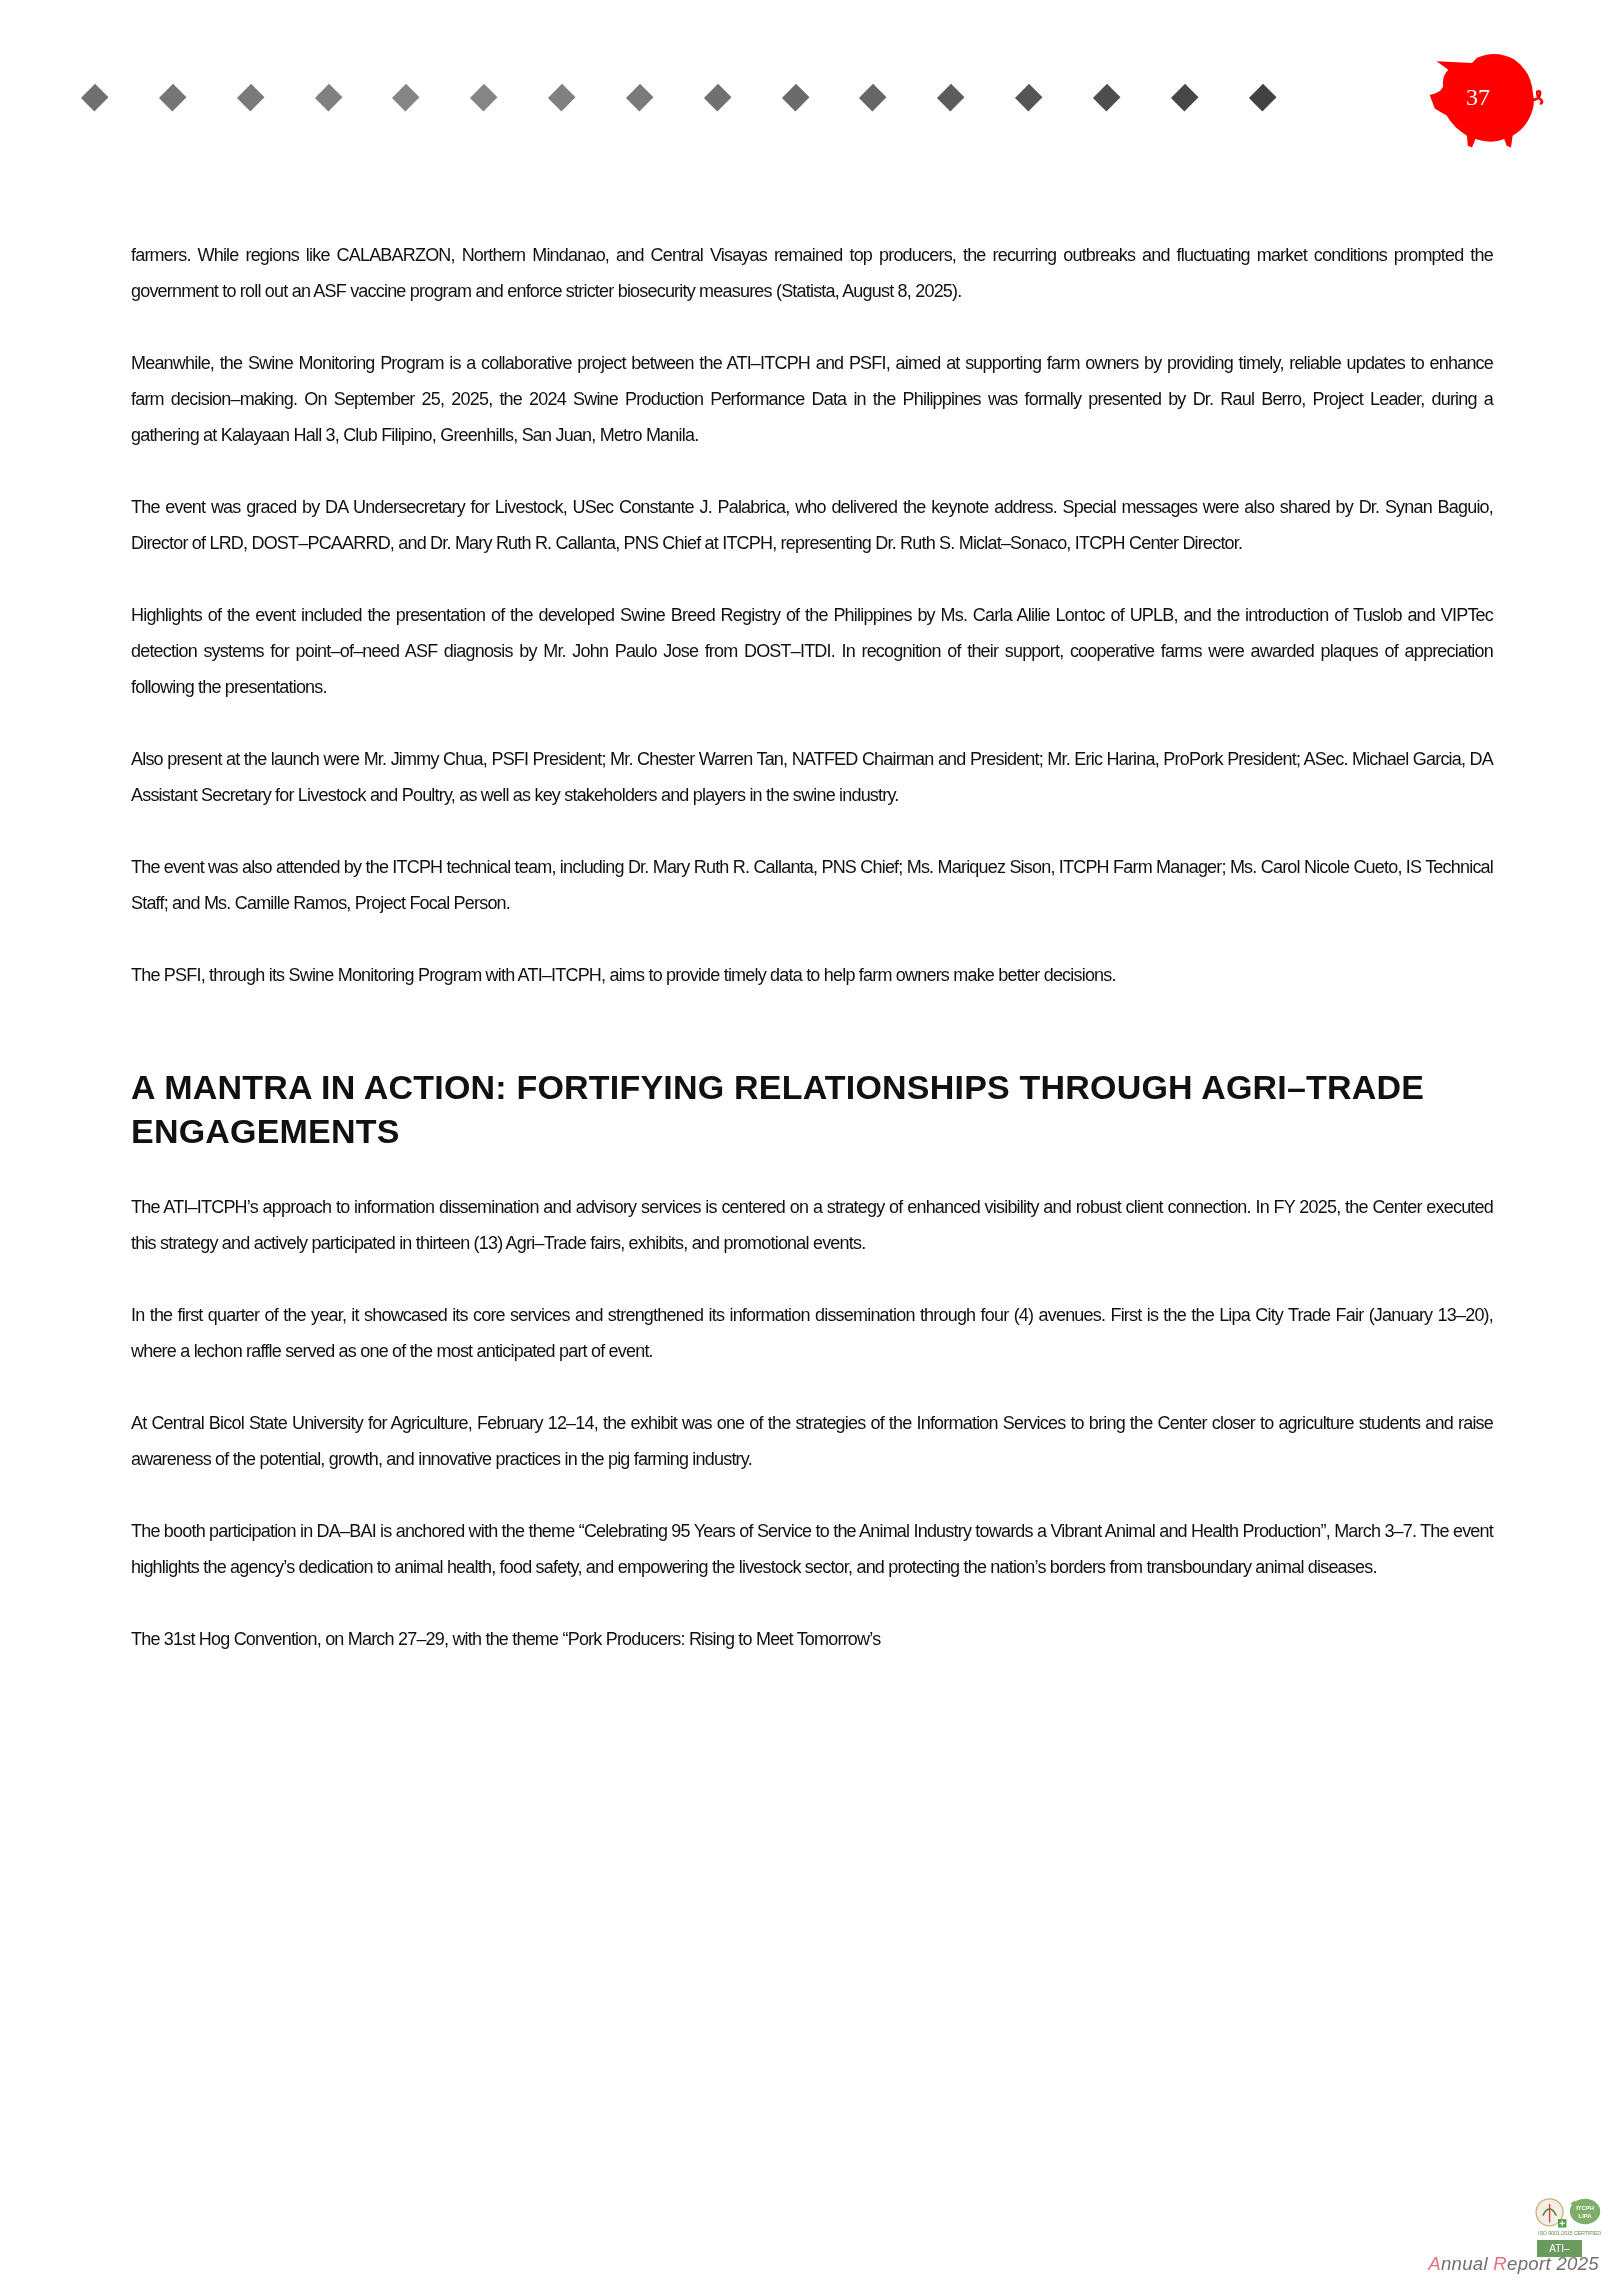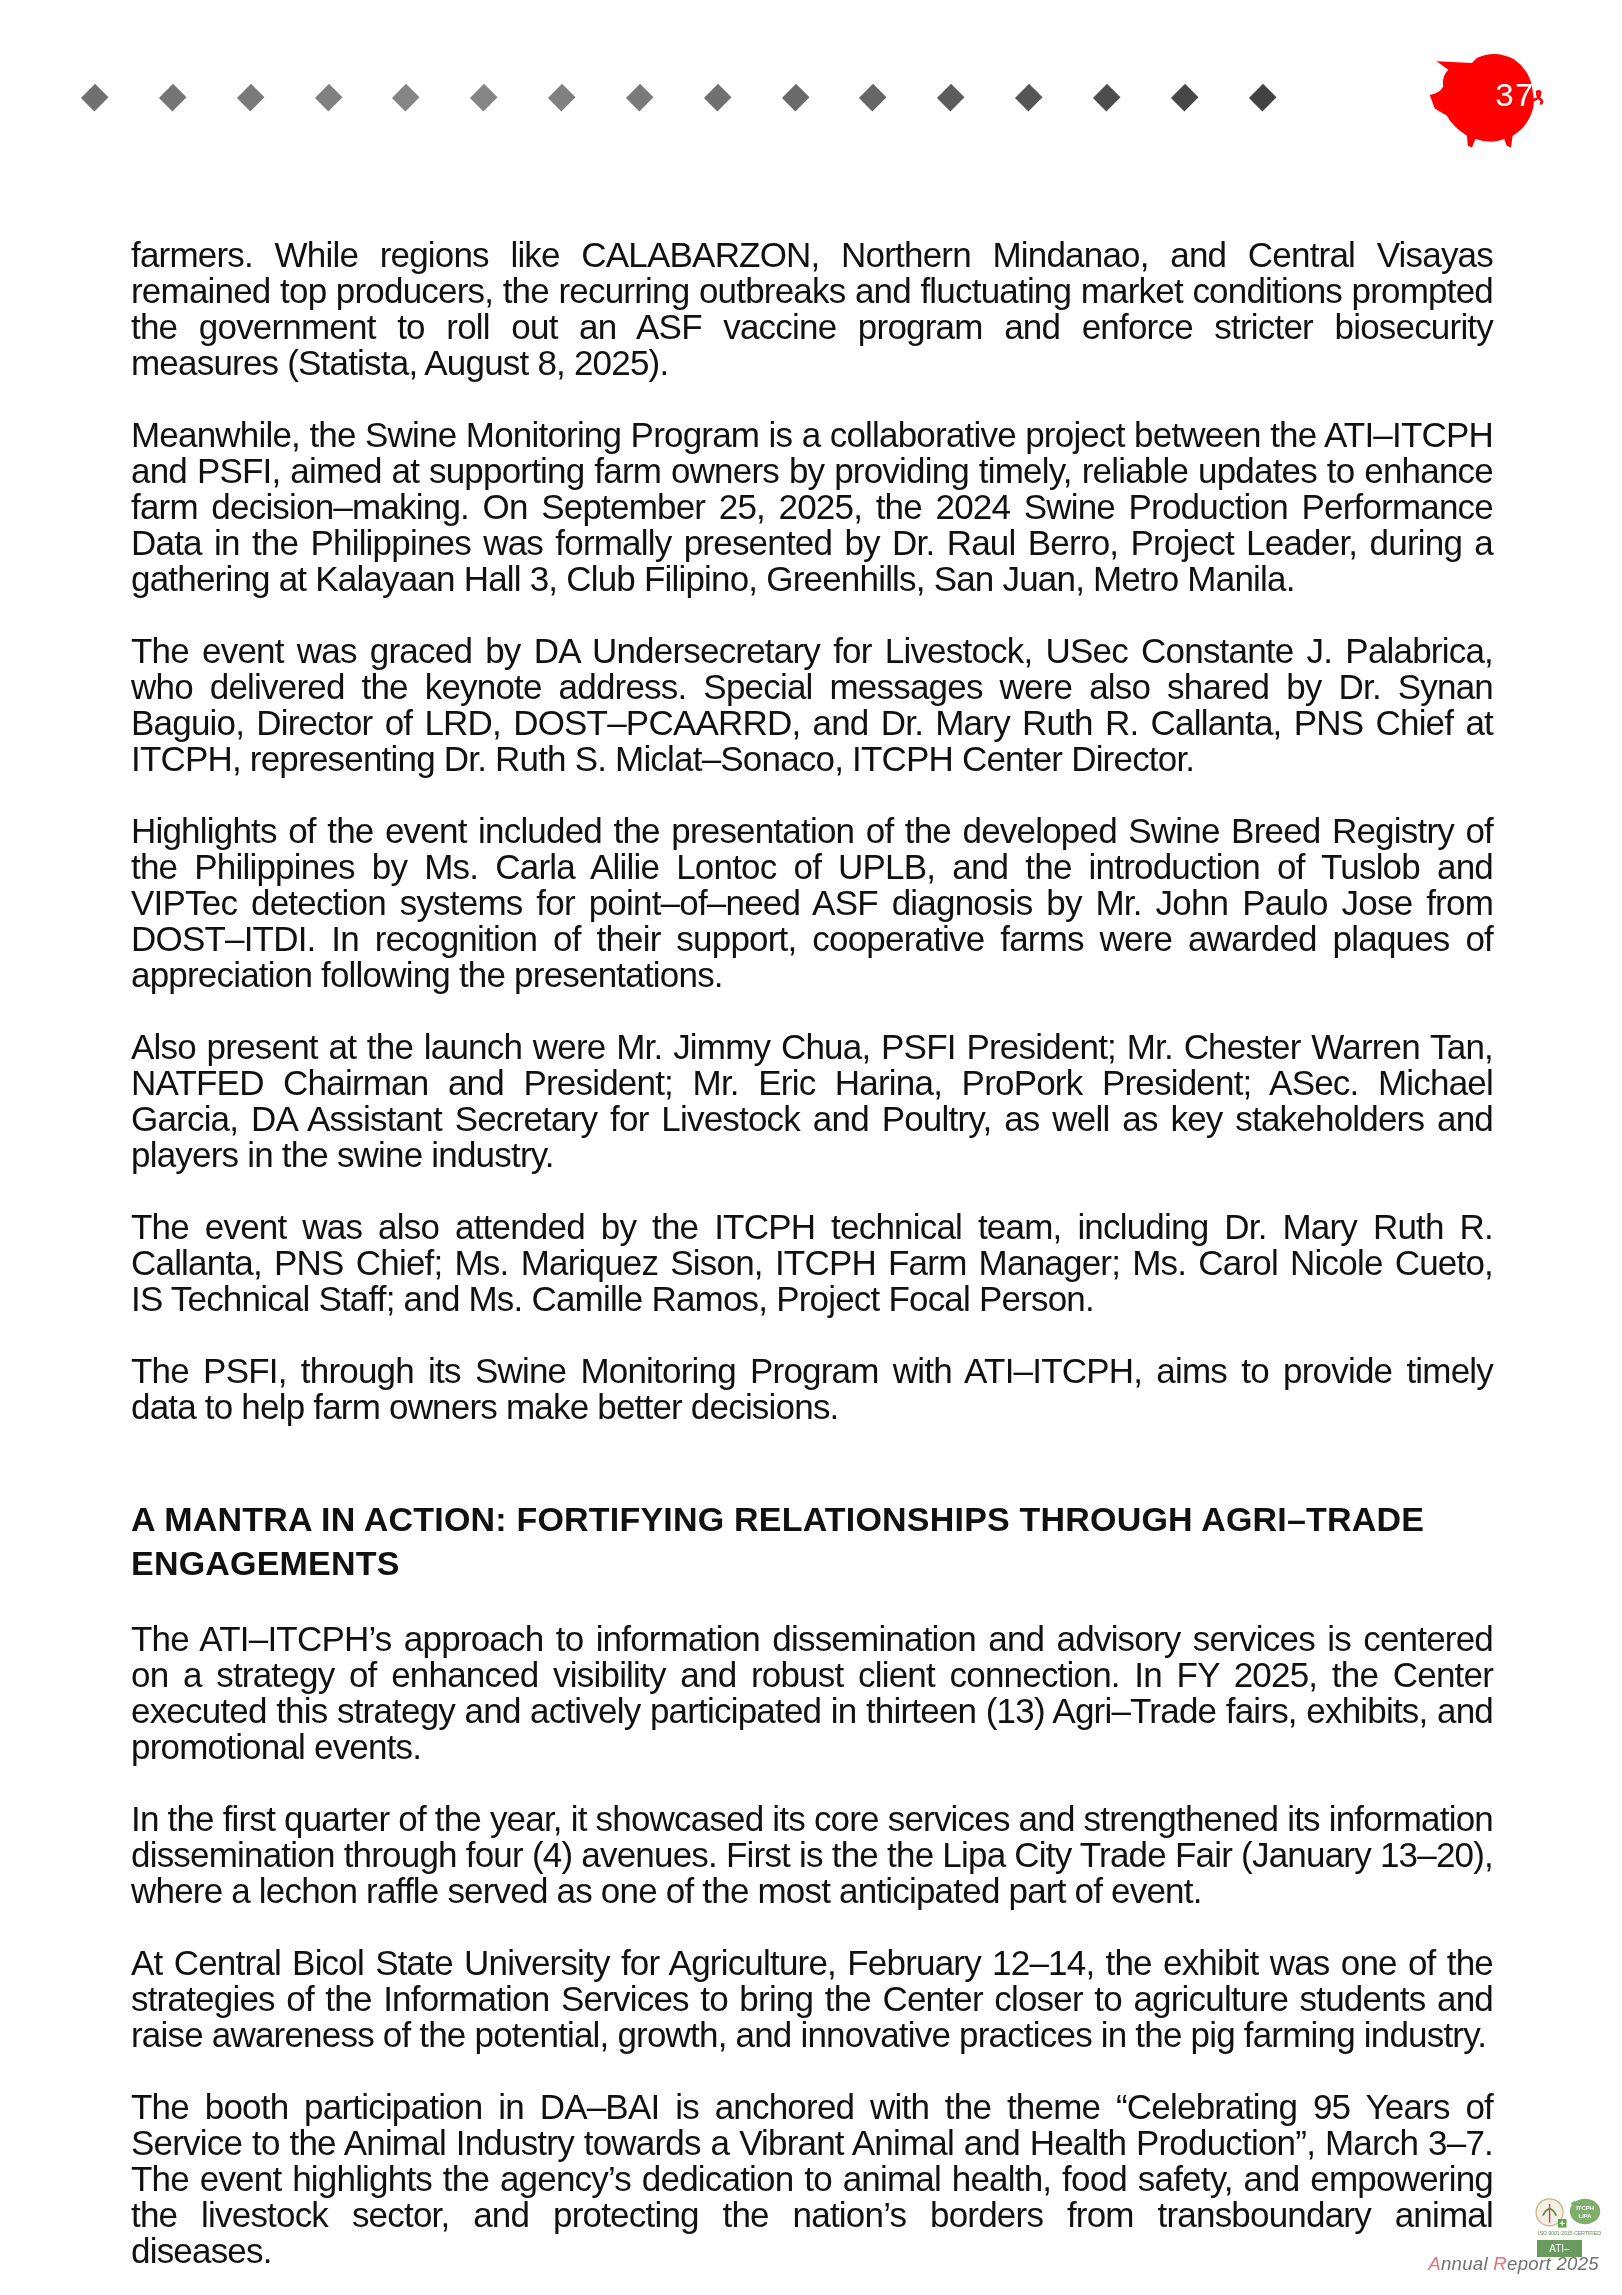--- a/index.html
+++ b/index.html
@@ -1,24 +1,24 @@
 <!DOCTYPE html>
 <html style="font-size:13.5px"><head>
 <meta charset="utf-8">
 <style>
   html, body { margin: 0; padding: 0; background: #ffffff; }
   body { width: 1623px; height: 2295px; position: relative; overflow: hidden;
          font-family: "Liberation Sans Narrow", "Liberation Sans", sans-serif; color: #111111; }
   .diamonds { position: absolute; top: 84px; left: 85px; height: 29px; width: 1200px; }
   .diamond { position: absolute; top: 0; width: 19.4px; height: 19.4px; transform: translate(0, 4.2px) rotate(45deg) scaleY(1.05); }
   .pig { position: absolute; left: 1428px; top: 51px; width: 127px; height: 100px; }
-  .pig-num { position: absolute; left: 1466px; top: 74px; width: 68px; text-align: right;
-             font-family: Liberation Mono, monospace; font-size: 33px; color: #ffffff; line-height: 47px; }
+  .pig-num { position: absolute; left: 1466px; top: 74px; width: 68px; text-align: left;
+             font-family: Liberation Serif, serif; font-size: 24px; color: #ffffff; line-height: 47px; }
   .content { position: absolute; left: 131px; top: 237px; width: 1362px; }
-  .para { margin: 0 0 36px 0; font-size: 35px; line-height: 36px; text-align: justify;
+  .para { margin: 0 0 36px 0; font-size: 18px; line-height: 36px; text-align: justify;
           font-family: "Liberation Sans", sans-serif; letter-spacing: -0.8px; word-spacing: 0px;
           transform-origin: left top; }
   .heading { font-family: Liberation Sans, sans-serif; font-weight: 900; font-size: 34px; line-height: 44px;
              margin: 72px 0 36px 0; letter-spacing: 0.2px; color: #111111; text-transform: uppercase; }
   .footer { position: absolute; right: 24px; bottom: 20px; text-align: right; font-style: italic; }
   .footer-text { font-family: "Liberation Sans", sans-serif; font-size: 18.6px; color: #707070; letter-spacing: 0.3px; }
   .footer-text .accent { color: #e8707a; }
   .logos { position: absolute; left: 1531px; top: 2197px; width: 76px; height: 56px; }
   .logo-badge { position: absolute; left: 1537px; top: 2240px; width: 45px; height: 17px; background: #6a9a5e;
                 color: #ffffff; font-family: "Liberation Sans", sans-serif; font-size: 10px; line-height: 17px; text-align: center; }

